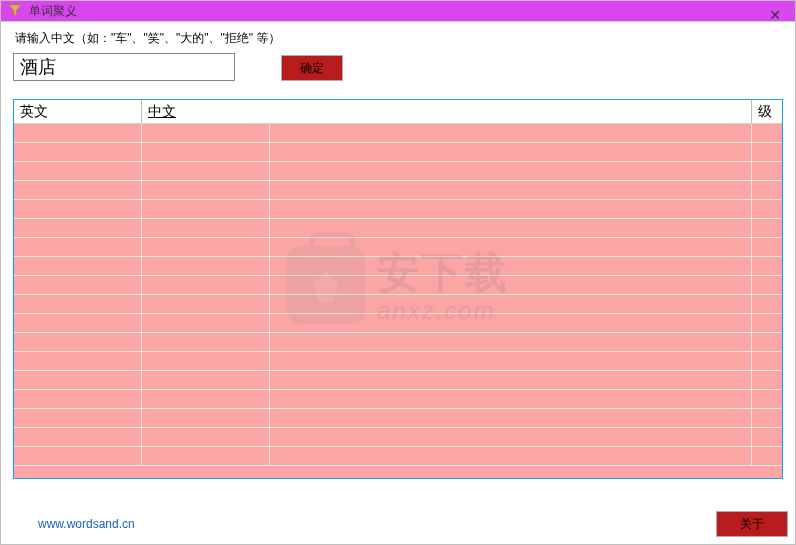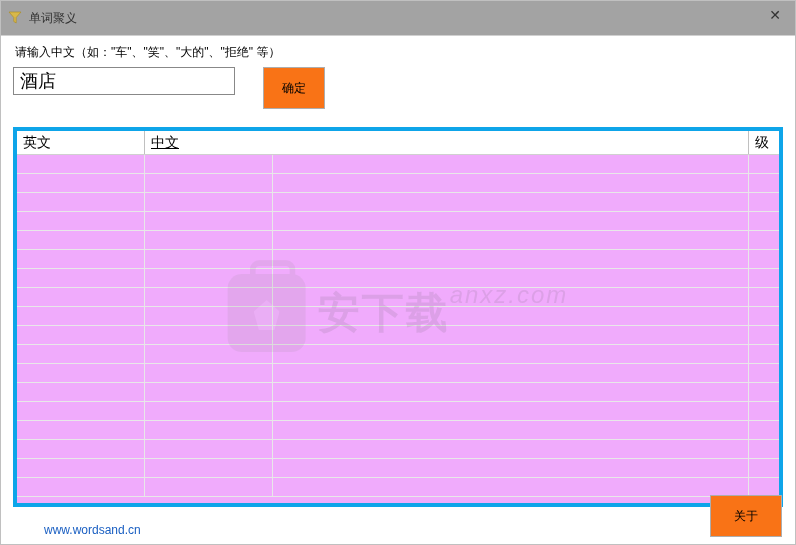--- a/index.html
+++ b/index.html
@@ -6,22 +6,22 @@
     body {
       font-family: "Microsoft YaHei", SimSun, Arial, sans-serif;
       font-size: 12px;
       background: #fff;
       width: 796px;
       height: 545px;
       overflow: hidden;
       border: 1px solid #c0c0c0;
     }
     .titlebar {
-      height: 35px;
-      background: #a3a3a3;
+      height: 21px;
+      background: #d946ef;
       border-bottom: 1px solid #d0d0d0;
       display: flex;
       align-items: center;
       padding: 0 0 0 6px;
       position: relative;
     }
     .titlebar .app-icon {
       width: 16px; height: 16px;
       margin-right: 6px;
       display: inline-flex;
@@ -47,47 +47,47 @@
       padding: 8px 12px 0 12px;
     }
     .prompt-label {
       font-size: 12px;
       color: #000;
       margin-bottom: 6px;
       padding-left: 2px;
     }
     .input-row {
       display: flex;
-      align-items: flex-start;
-      gap: 28px;
+      align-items: flex-end;
+      gap: 46px;
       margin-bottom: 18px;
     }
     .text-input {
       width: 222px;
       height: 28px;
       border: 1px solid #888;
       font-size: 18px;
       font-family: SimSun, serif;
       padding: 2px 6px;
       outline: none;
     }
     .btn {
-      height: 42px;
+      height: 26px;
       min-width: 62px;
-      background: #f97316;
+      background: #b91c1c;
       border: 1px solid #adadad;
       font-size: 12px;
       cursor: pointer;
       padding: 0 12px;
     }
     .table-wrap {
-      border: 4px solid #0ea5e9;
+      border: 1px solid #0ea5e9;
       height: 380px;
       margin: 0 0 0 0;
-      background: #f0abfc;
+      background: #fca5a5;
       position: relative;
     }
     .table-header {
       display: flex;
       height: 24px;
       border-bottom: 1px solid #d0d0d0;
     }
     .th {
       border-right: 1px solid #c0c0c0;
       padding: 2px 6px;
@@ -147,32 +147,32 @@
       content: "";
       position: absolute;
       top: 26px; left: 26px;
       width: 26px; height: 30px;
       background: #fff;
       clip-path: polygon(50% 0, 100% 38%, 80% 100%, 20% 100%, 0 38%);
       opacity: 0.5;
     }
     .wm-text {
       display: flex;
-      flex-direction: row;
+      flex-direction: column;
       color: #555;
     }
     .wm-text .big { font-size: 42px; font-weight: bold; letter-spacing: 2px; }
     .wm-text .small { font-size: 24px; letter-spacing: 2px; margin-top: -4px; font-style: italic; }
     .footer {
       position: absolute;
       bottom: 8px;
       left: 0; right: 0;
-      padding: 0 14px;
-      display: flex;
-      align-items: flex-end;
+      padding: 0 8px;
+      display: flex;
+      align-items: center;
       justify-content: space-between;
     }
     .footer-link {
       color: #1a5fc2;
       font-size: 12px;
       text-decoration: none;
       margin-left: 30px;
     }
     .footer-btns {
       display: flex;

